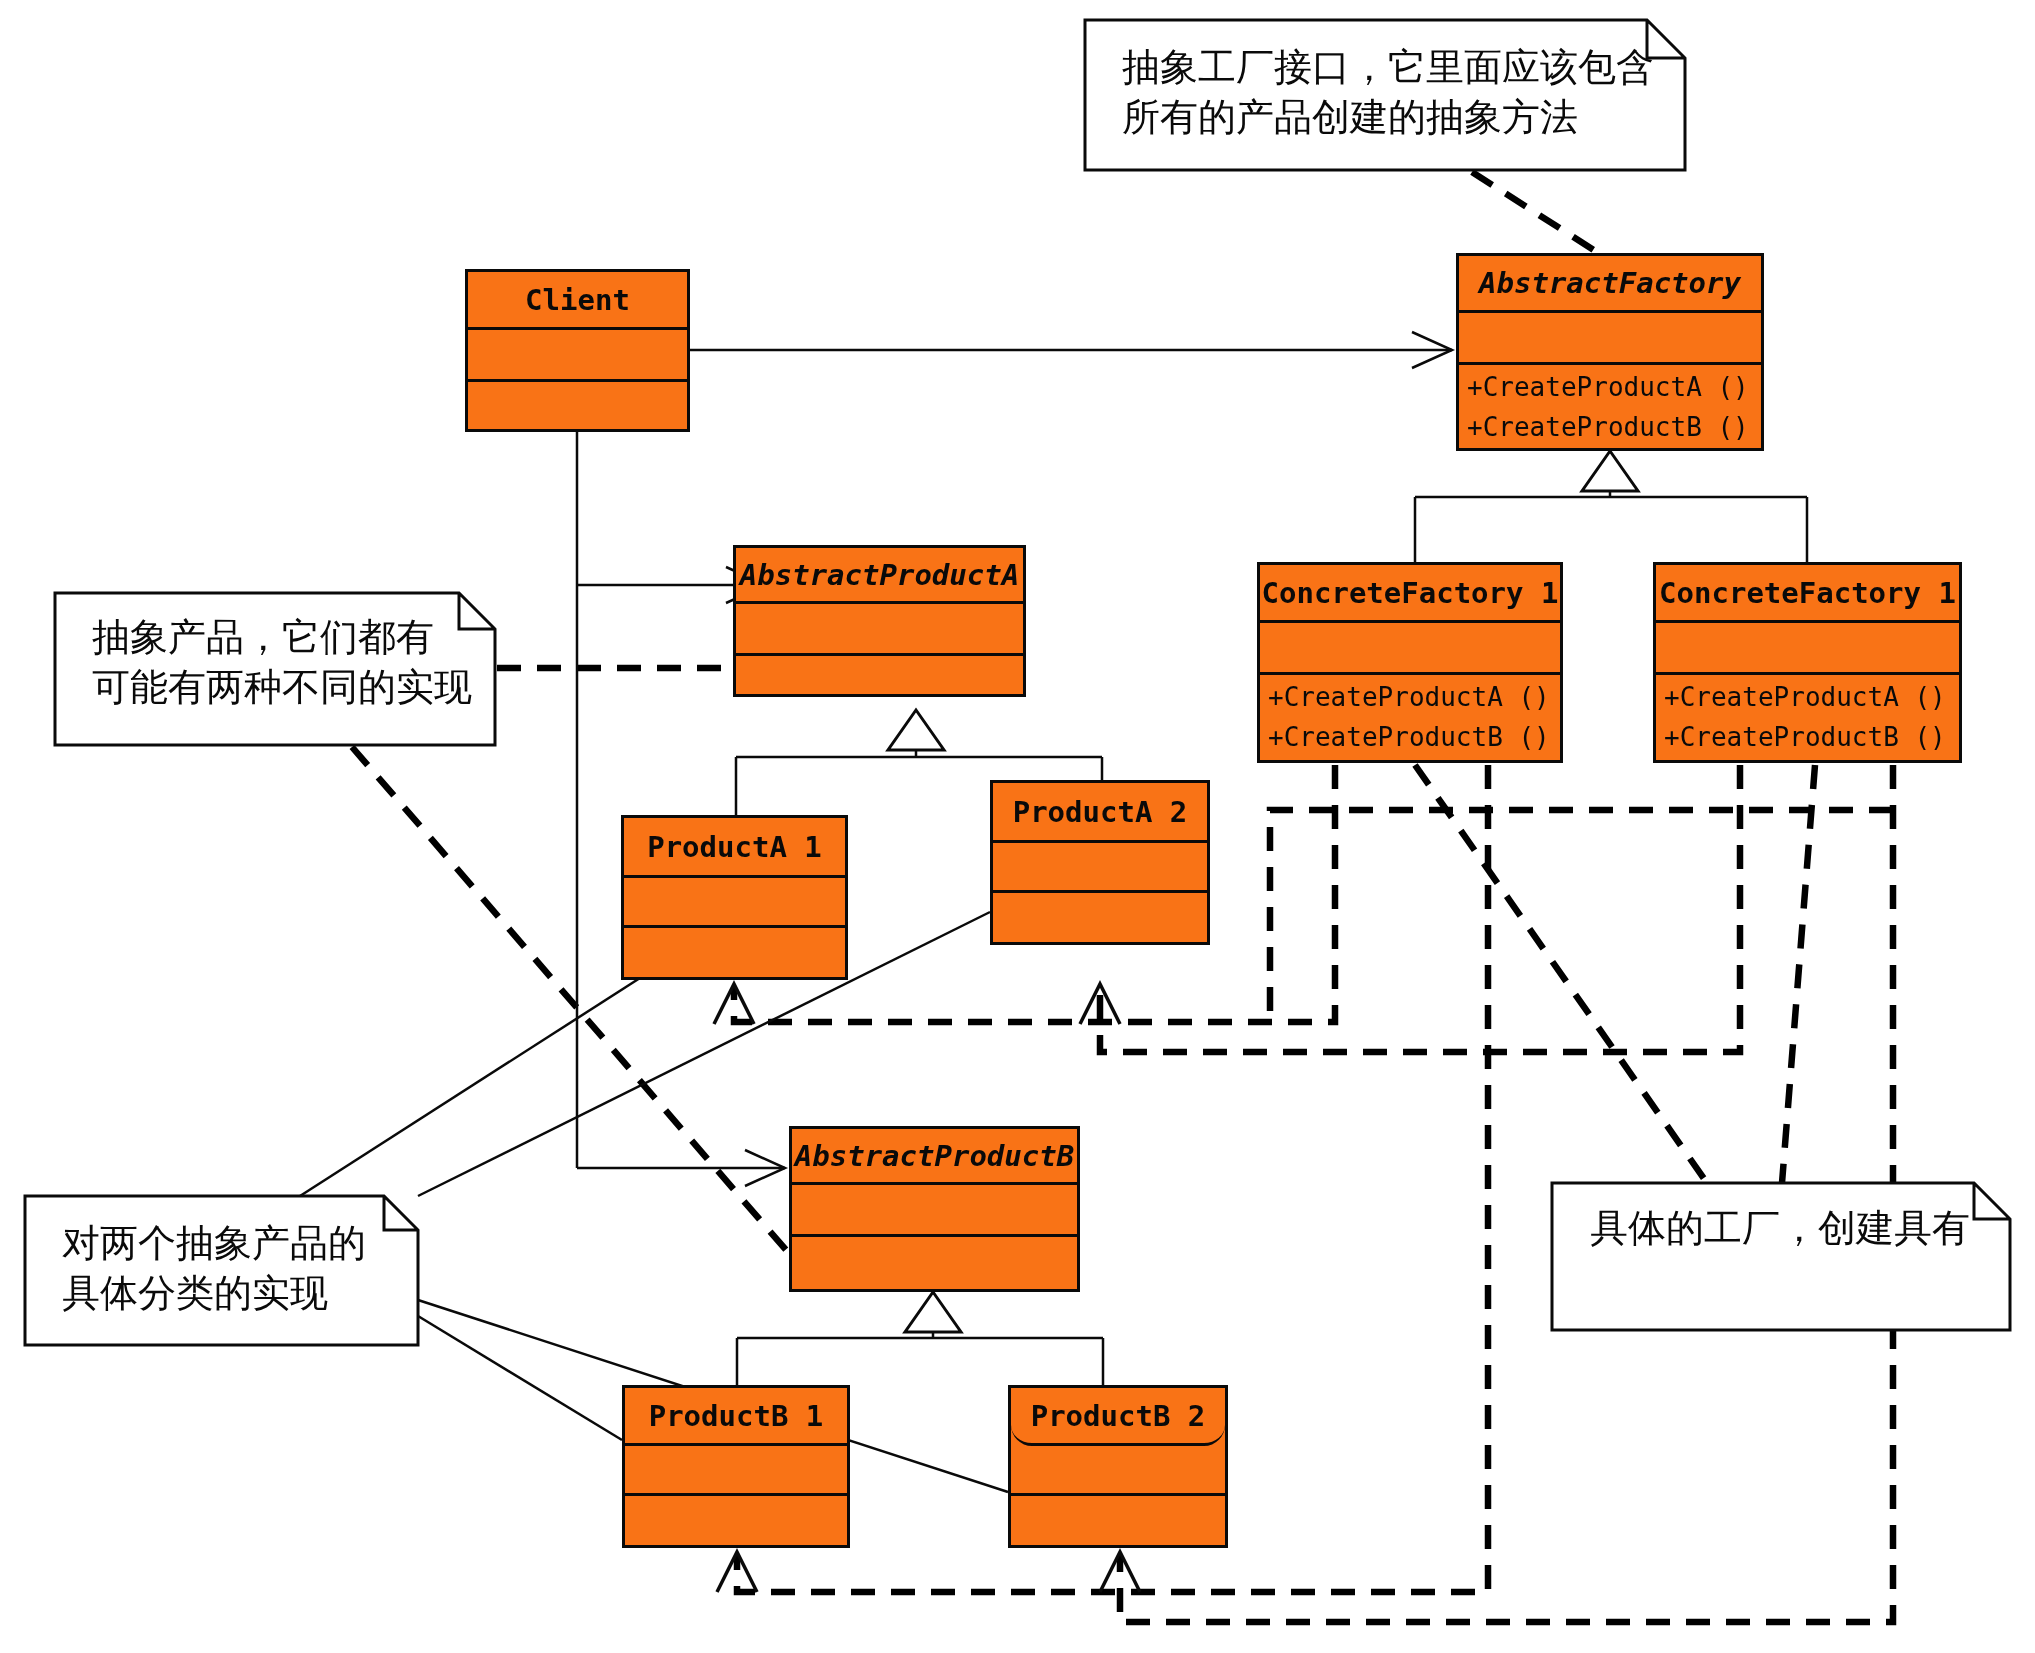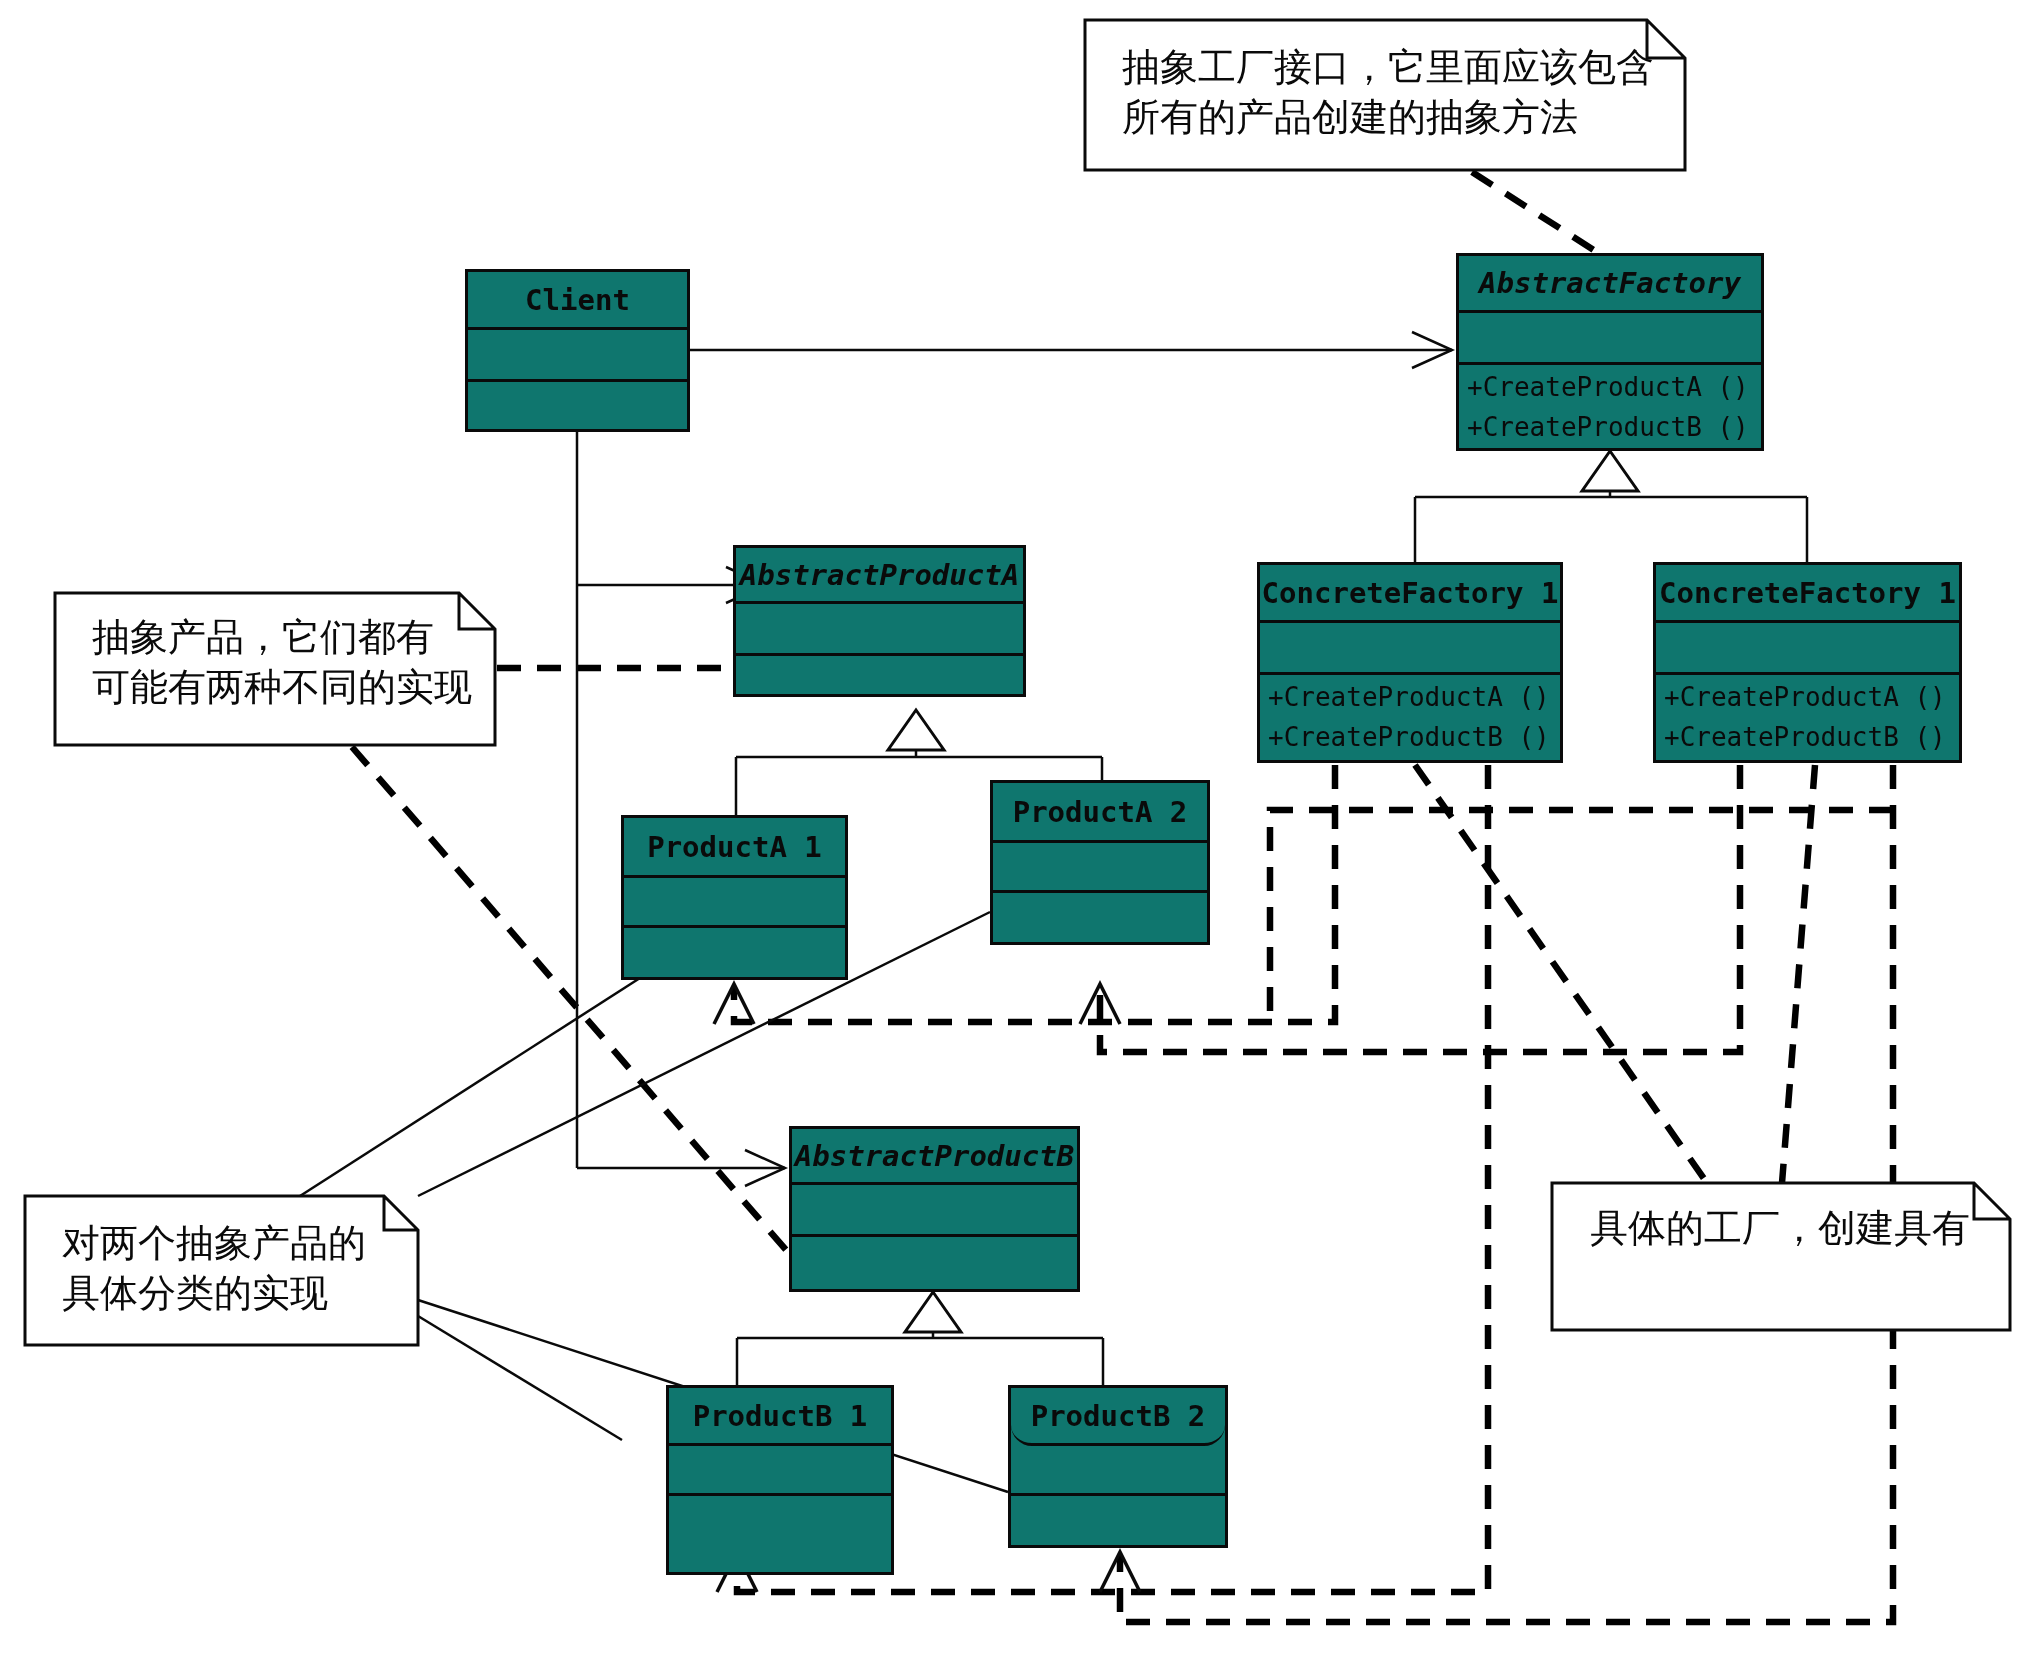--- a/index.html
+++ b/index.html
@@ -11,21 +11,21 @@
     color:#0a0a0a;
     overflow:hidden;
   }
   #wires{position:absolute;left:0;top:0;z-index:1;}
 
   
   .cls{
     position:absolute;z-index:2;
     box-sizing:border-box;
     border:3px solid #0a0a0a;
-    background:#0f766e;
+    background:#f97316;
     display:flex;flex-direction:column;
   }
   .cmp{box-sizing:border-box;}
   .cmp-title{
     border-bottom:3px solid #0a0a0a;
     display:flex;align-items:center;justify-content:center;
     font-family:"DejaVu Sans Mono","Liberation Mono",monospace;
     font-weight:bold;font-size:29px;letter-spacing:0px;
     white-space:nowrap;
   }
@@ -169,21 +169,21 @@
     <div class="cmp cmp-attrs" style="height:50px;"></div>
     <div class="cmp" style="flex:1;"></div>
   </div>
 
   <div class="cls abstract" style="left:789px;top:1126px;width:291px;height:166px;">
     <div class="cmp cmp-title" style="height:56px;">AbstractProductB</div>
     <div class="cmp cmp-attrs" style="height:52px;"></div>
     <div class="cmp" style="flex:1;"></div>
   </div>
 
-  <div class="cls" style="left:622px;top:1385px;width:228px;height:190px;margin-left:44px;">
+  <div class="cls" style="left:622px;top:1385px;width:228px;height:163px;">
     <div class="cmp cmp-title" style="height:58px;">ProductB 1</div>
     <div class="cmp cmp-attrs" style="height:50px;"></div>
     <div class="cmp" style="flex:1;"></div>
   </div>
 
   <div class="cls" style="left:1008px;top:1385px;width:220px;height:163px;">
     <div class="cmp cmp-title" style="height:58px;border-radius:21px;">ProductB 2</div>
     <div class="cmp cmp-attrs" style="height:50px;"></div>
     <div class="cmp" style="flex:1;"></div>
   </div>

